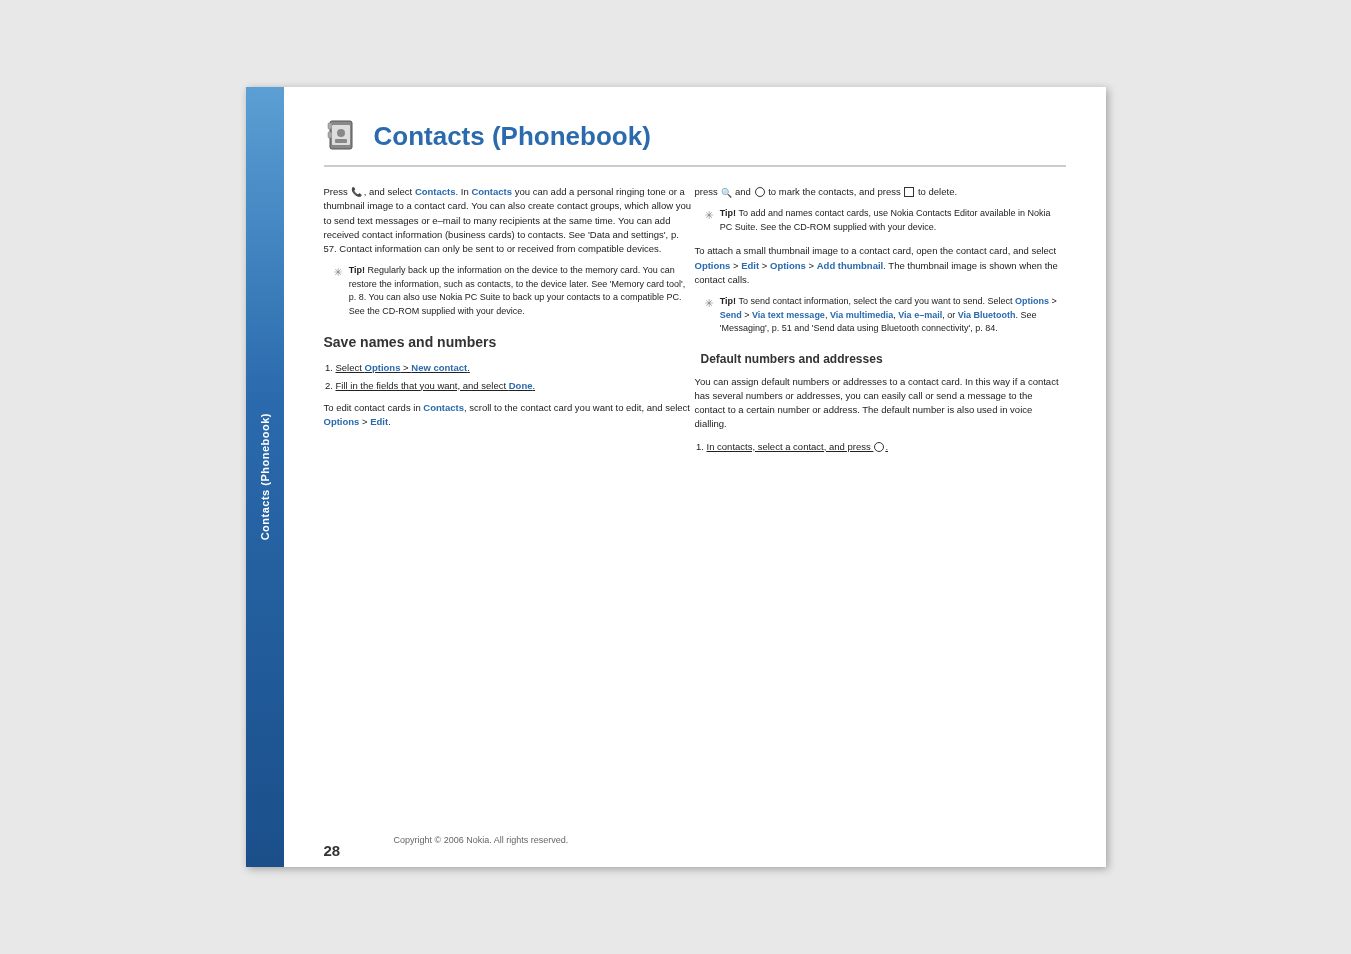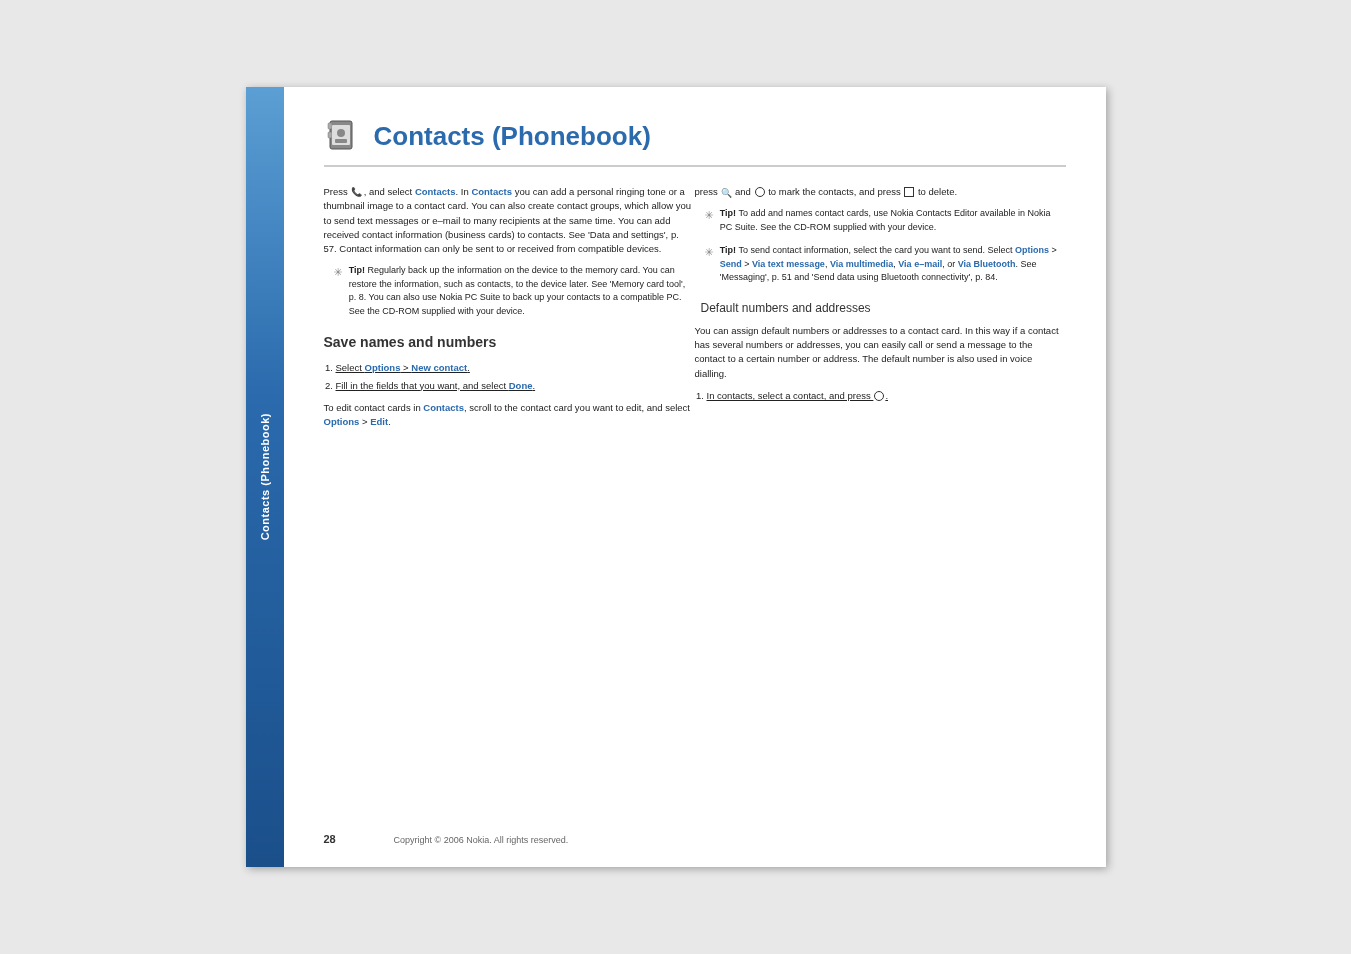--- a/index.html
+++ b/index.html
@@ -47,23 +47,23 @@
     .main-content {
       flex: 1;
       padding: 30px 40px 30px 40px;
       overflow: hidden;
       position: relative;
     }
 
     
     .page-number {
       position: absolute;
-      bottom: 22px;
+      bottom: 8px;
       left: 40px;
-      font-size: 11px;
+      font-size: 15px;
       font-weight: bold;
       color: #333;
     }
 
     
     .copyright {
       position: absolute;
       bottom: 22px;
       left: 65px;
       font-size: 9px;
@@ -152,21 +152,21 @@
     
     .section-heading {
       font-size: 14px;
       font-weight: bold;
       color: #333;
       margin: 14px 0 8px 0;
     }
 
     .section-heading-sm {
       font-size: 12px;
-      font-weight: normal;
+      font-weight: bold;
       color: #333;
       margin: 14px 0 7px 0;
       padding-left: 6px;
     }
 
     ol {
       margin-left: 12px;
       margin-bottom: 8px;
     }
 
@@ -274,20 +274,23 @@
         </p>
 
         <div class="tip-box">
           <span class="tip-icon">✳</span>
           <div class="tip-content">
             <span class="tip-label">Tip!</span>
             <span> To add and names contact cards, use Nokia Contacts Editor available in Nokia PC Suite. See the CD-ROM supplied with your device.</span>
           </div>
         </div>
 
+        <p>
+          To attach a small thumbnail image to a contact card, open the contact card, and select <span class="link-text">Options</span> &gt; <span class="link-text">Edit</span> &gt; <span class="link-text">Options</span> &gt; <span class="link-text">Add thumbnail</span>. The thumbnail image is shown when the contact calls.
+        </p>
 
         <div class="tip-box">
           <span class="tip-icon">✳</span>
           <div class="tip-content">
             <span class="tip-label">Tip!</span>
             <span> To send contact information, select the card you want to send. Select <span class="link-text">Options</span> &gt; <span class="link-text">Send</span> &gt; <span class="link-text">Via text message</span>, <span class="link-text">Via multimedia</span>, <span class="link-text">Via e–mail</span>, or <span class="link-text">Via Bluetooth</span>. See 'Messaging', p. 51 and 'Send data using Bluetooth connectivity', p. 84.</span>
           </div>
         </div>
 
         <h2 class="section-heading-sm">Default numbers and addresses</h2>

